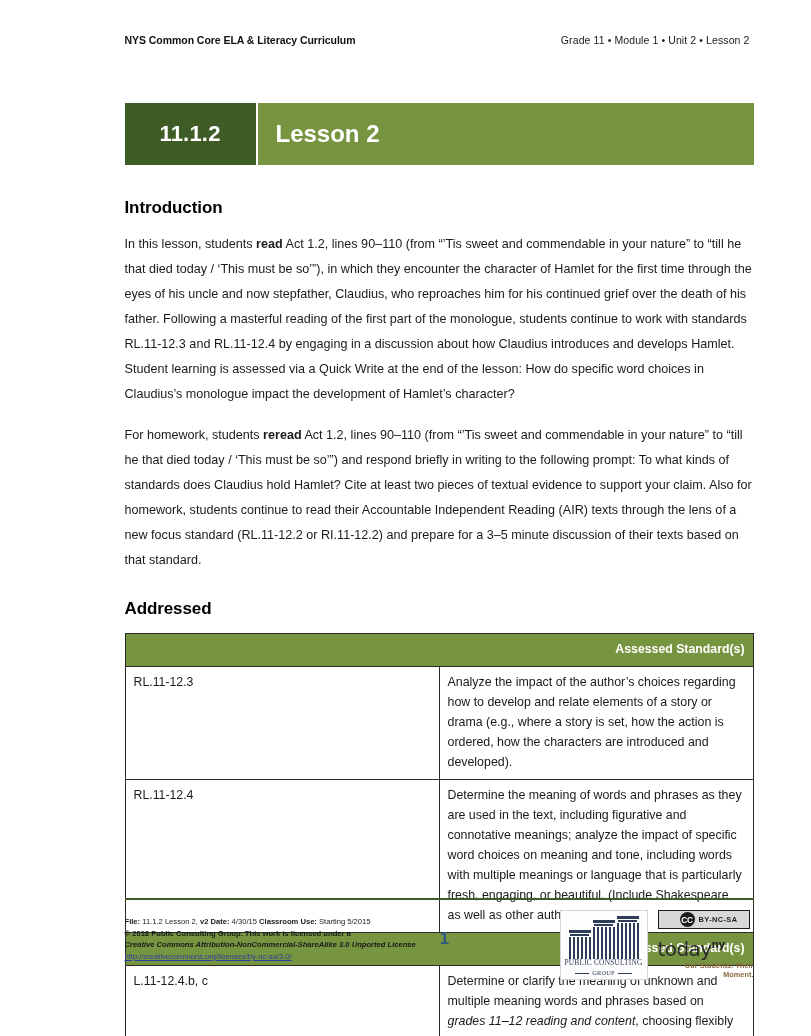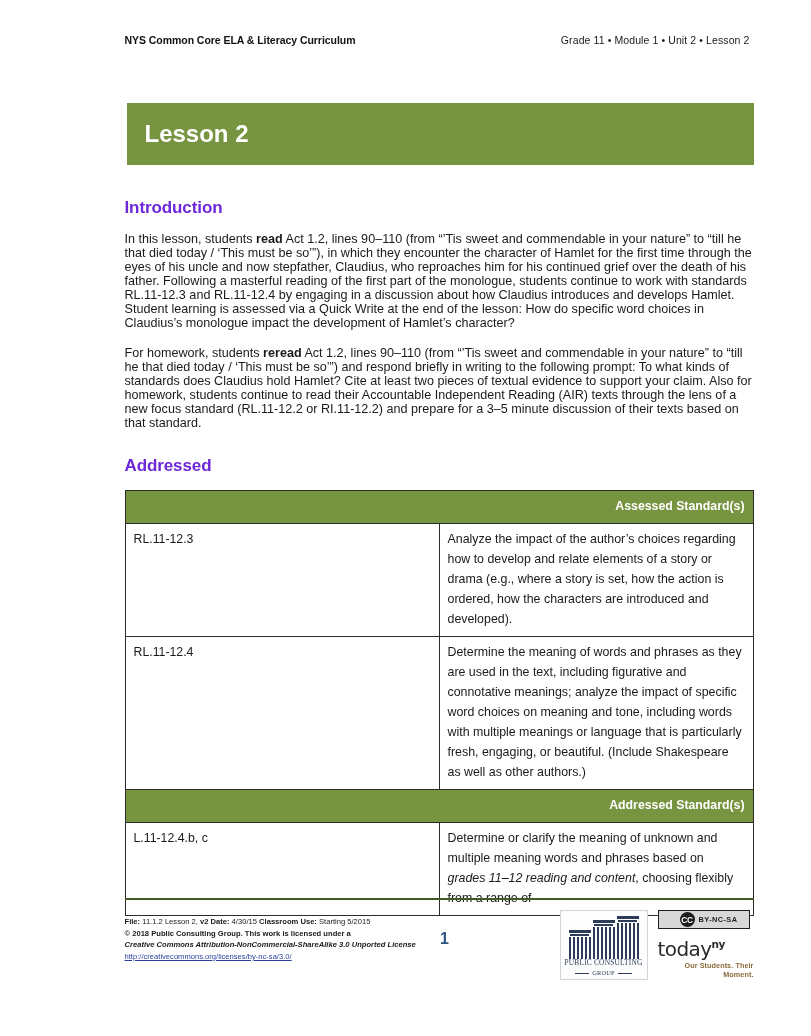--- a/index.html
+++ b/index.html
@@ -82,30 +82,30 @@
   .content {
     position: absolute;
     left: 93px;
     top: 198px;
     width: 629px;
   }
   h2.section-heading {
     margin: 0 0 14px 0;
     font-size: 17px;
     font-weight: bold;
-    color: #6d28d9;
+    color: #000000;
     letter-spacing: -0.1px;
   }
   h2.section-heading.standards-heading {
     margin-top: 0;
   }
   p.body-par {
     margin: 0 0 16px 0;
     font-size: 12.6px;
-    line-height: 14px;
+    line-height: 25px;
     color: #1a1a1a;
     text-align: left;
   }
   p.body-par:last-of-type { margin-bottom: 0; }
   .b { font-weight: bold; }
   .i { font-style: italic; }
 
   .standards-block { margin-top: 26px; }
 
   
@@ -320,20 +320,21 @@
 <body>
 
 <div class="page">
 
   <div class="runhead">
     <span class="runhead-left">NYS Common Core ELA &amp; Literacy Curriculum</span>
     <span class="runhead-right">Grade 11 • Module 1 • Unit 2 • Lesson 2</span>
   </div>
 
   <div class="banner">
+    <div class="banner-code">11.1.2</div>
     <div class="banner-title">Lesson 2</div>
   </div>
 
   <div class="content">
 
     <h2 class="section-heading">Introduction</h2>
 
     <p class="body-par">
       <span>In this lesson, students </span><span class="b">read</span><span> Act 1.2, lines 90–110 (from “’Tis sweet and commendable in your nature” to “till he that died today / ‘This must be so’”), in which they encounter the character of Hamlet for the first time through the eyes of his uncle and now stepfather, Claudius, who reproaches him for his continued grief over the death of his father. Following a masterful reading of the first part of the monologue, students continue to work with standards RL.11-12.3 and RL.11-12.4 by engaging in a discussion about how Claudius introduces and develops Hamlet. Student learning is assessed via a Quick Write at the end of the lesson: How do specific word choices in Claudius’s monologue impact the development of Hamlet’s character?</span>
     </p>

